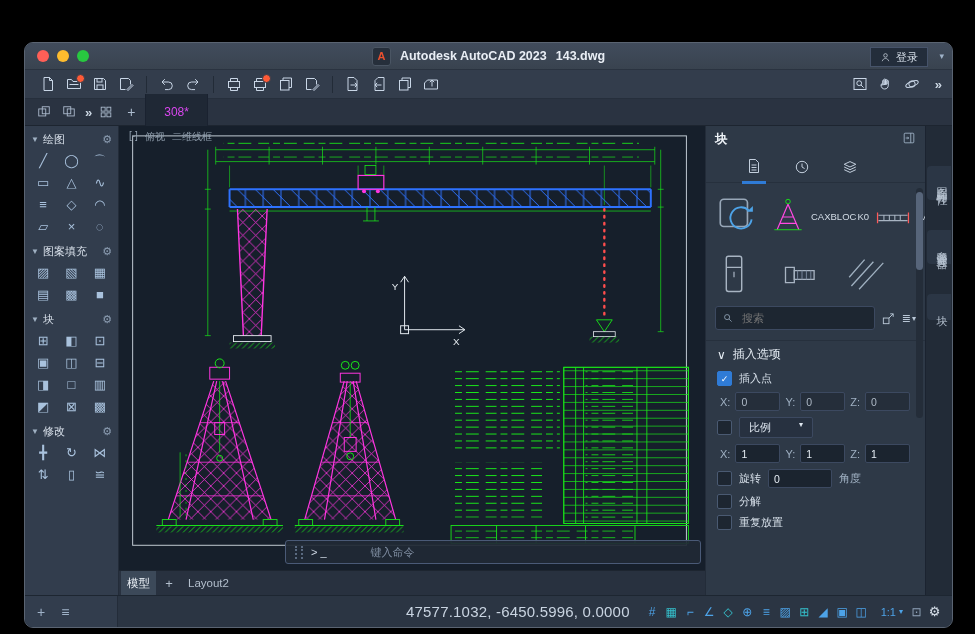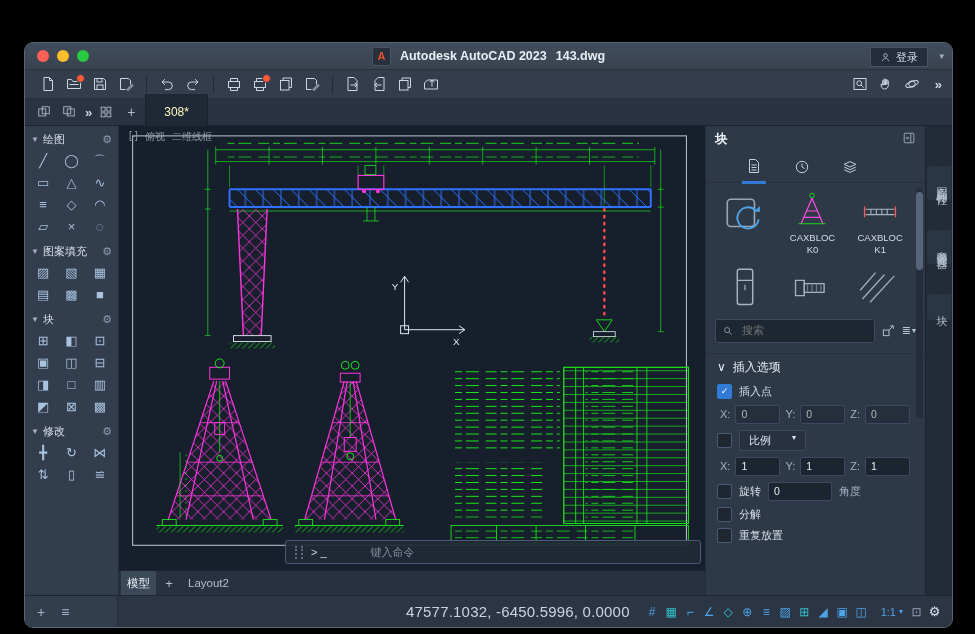--- a/index.html
+++ b/index.html
@@ -39,21 +39,21 @@
   .tb-right{margin-left:auto;display:flex;align-items:center;}
   .chev{color:#cdd8e4;font-size:13px;margin-left:10px;font-weight:bold;}
   .flip{transform:scaleX(-1);}
   .rot90{transform:rotate(-90deg);}
   
   .tabrow{height:26px;background:#2a3341;display:flex;align-items:center;
           padding-left:8px;flex:0 0 auto;border-bottom:1px solid #1d2530;gap:3px;}
   .tri{width:22px;height:22px;display:flex;align-items:center;justify-content:center;color:#aebdd0;}
   .tri svg{width:14px;height:14px;}
   .ftab{height:26px;display:flex;align-items:center;padding:5px 18px;background:#1f2835;
-        color:#fef9c3;font-size:12px;border-right:1px solid #1a2230;border-left:1px solid #1a2230;}
+        color:#d946ef;font-size:12px;border-right:1px solid #1a2230;border-left:1px solid #1a2230;}
   .tabrow-right{margin-left:auto;margin-right:7px;}
   .redlist{width:18px;height:13px;border-radius:2px;background:#cf3f2d;position:relative;}
   .redlist::after{content:"";position:absolute;left:3px;right:3px;top:3px;bottom:2px;
         background:repeating-linear-gradient(#fff 0 1.5px,transparent 1.5px 4px);}
   
   .middle{flex:1;display:flex;min-height:0;}
   
   .sidebar{width:93px;flex:0 0 auto;background:#323d4d;border-right:1px solid #232c39;
            display:flex;flex-direction:column;padding-top:2px;overflow:hidden;}
   .sb-head{display:flex;align-items:center;gap:4px;padding:4px 6px 2px;color:#d8e0ea;font-size:11px;}
@@ -83,44 +83,44 @@
   .panel-head{height:26px;display:flex;align-items:center;padding:0 9px;color:#eef3f8;
               font-size:12.5px;font-weight:bold;flex:0 0 auto;}
   .autohide{margin-left:auto;color:#9fb2c6;}
   .autohide svg{width:14px;height:14px;}
   .panel-tabs{height:30px;display:flex;align-items:center;gap:24px;padding:0 0 0 36px;
               border-bottom:1px solid #26303d;flex:0 0 auto;}
   .ptab{color:#c3cfdd;height:30px;display:flex;align-items:center;justify-content:center;width:24px;}
   .ptab svg{width:16px;height:16px;}
   .ptab.active{border-bottom:3px solid #2f7bd6;}
   .block-grid{display:grid;grid-template-columns:repeat(3,1fr);gap:2px;padding:8px 12px 0 6px;}
-  .bcell{display:flex;flex-direction:column;align-items:center;gap:1px;}
+  .bcell{display:flex;align-items:center;gap:1px;}
   .blabel{color:#d3dce6;font-size:9.5px;line-height:1.2;text-align:center;}
   .scrolltrack{position:absolute;right:2px;top:62px;width:7px;height:230px;background:#242d39;border-radius:4px;}
   .scrollthumb{position:absolute;right:2px;top:66px;width:7px;height:78px;background:#57657a;border-radius:4px;}
   .search-row{display:flex;align-items:center;gap:6px;padding:7px 9px 4px;flex:0 0 auto;}
   .search-box{flex:1;display:flex;align-items:center;gap:6px;height:22px;background:#1d2631;
-              border:1px solid #3c4960;border-radius:3px;padding:0 6px;font-family:Liberation Mono, monospace;}
+              border:1px solid #3c4960;border-radius:3px;padding:0 6px;}
   .search-box svg{width:12px;height:12px;flex:0 0 auto;color:#9db0c4;}
   .search-box input{background:transparent;border:none;outline:none;color:#dfe7f0;
               font-size:11px;width:100%;font-family:inherit;}
   .s-act{color:#b9c7d6;display:flex;align-items:center;gap:1px;}
   .s-act svg{width:15px;height:15px;}
   .io{padding:3px 11px 6px;display:flex;flex-direction:column;gap:6px;border-top:1px solid #26303d;margin-top:6px;}
   .io-head{display:flex;gap:7px;color:#e6edf4;font-size:12px;padding:2px 0;align-items:center;}
   .io-sub{color:#c6d1dd;font-size:11px;font-weight:bold;}
   .cb-row{display:flex;align-items:center;gap:7px;color:#d6dfe9;}
   .cb{width:13px;height:13px;border-radius:2px;background:#1d2631;border:1px solid #4a5a72;
       display:flex;align-items:center;justify-content:center;font-size:9px;color:#fff;flex:0 0 auto;}
   .cb.checked{background:#2f7bd6;border-color:#2f7bd6;}
   .xyz{display:flex;align-items:center;gap:5px;padding-left:3px;color:#9fb0c2;}
   .xyz input{width:33px;height:17px;background:#252e3a;border:1px solid #3c4960;border-radius:2px;
              color:#aeb9c6;padding:0 5px;font-size:10.5px;font-family:inherit;}
   .xyz.enabled input{background:#1b242f;color:#e6edf4;}
-  .scale-btn{display:flex;align-items:flex-start;gap:21px;background:#273140;border:1px solid #3c4960;
+  .scale-btn{display:flex;align-items:flex-start;gap:28px;background:#273140;border:1px solid #3c4960;
              border-radius:2px;padding:2px 9px;color:#dfe7f0;}
   .rot-input{width:52px;height:17px;background:#1b242f;border:1px solid #3c4960;border-radius:2px;
              color:#e6edf4;padding:0 5px;font-size:10.5px;font-family:inherit;}
   
   .strip{width:26px;flex:0 0 auto;background:#222b37;border-left:1px solid #1b2330;
          display:flex;flex-direction:column;align-items:center;padding-top:40px;gap:30px;}
   .strip-tab{writing-mode:vertical-rl;color:#b6c2d0;font-size:11px;letter-spacing:2px;
              background:#2b3645;padding:12px 2px;border-radius:4px 0 0 4px;width:20px;text-align:center;}
   
   .statusbar{height:31px;background:#2b3543;border-top:1px solid #1d2631;display:flex;

